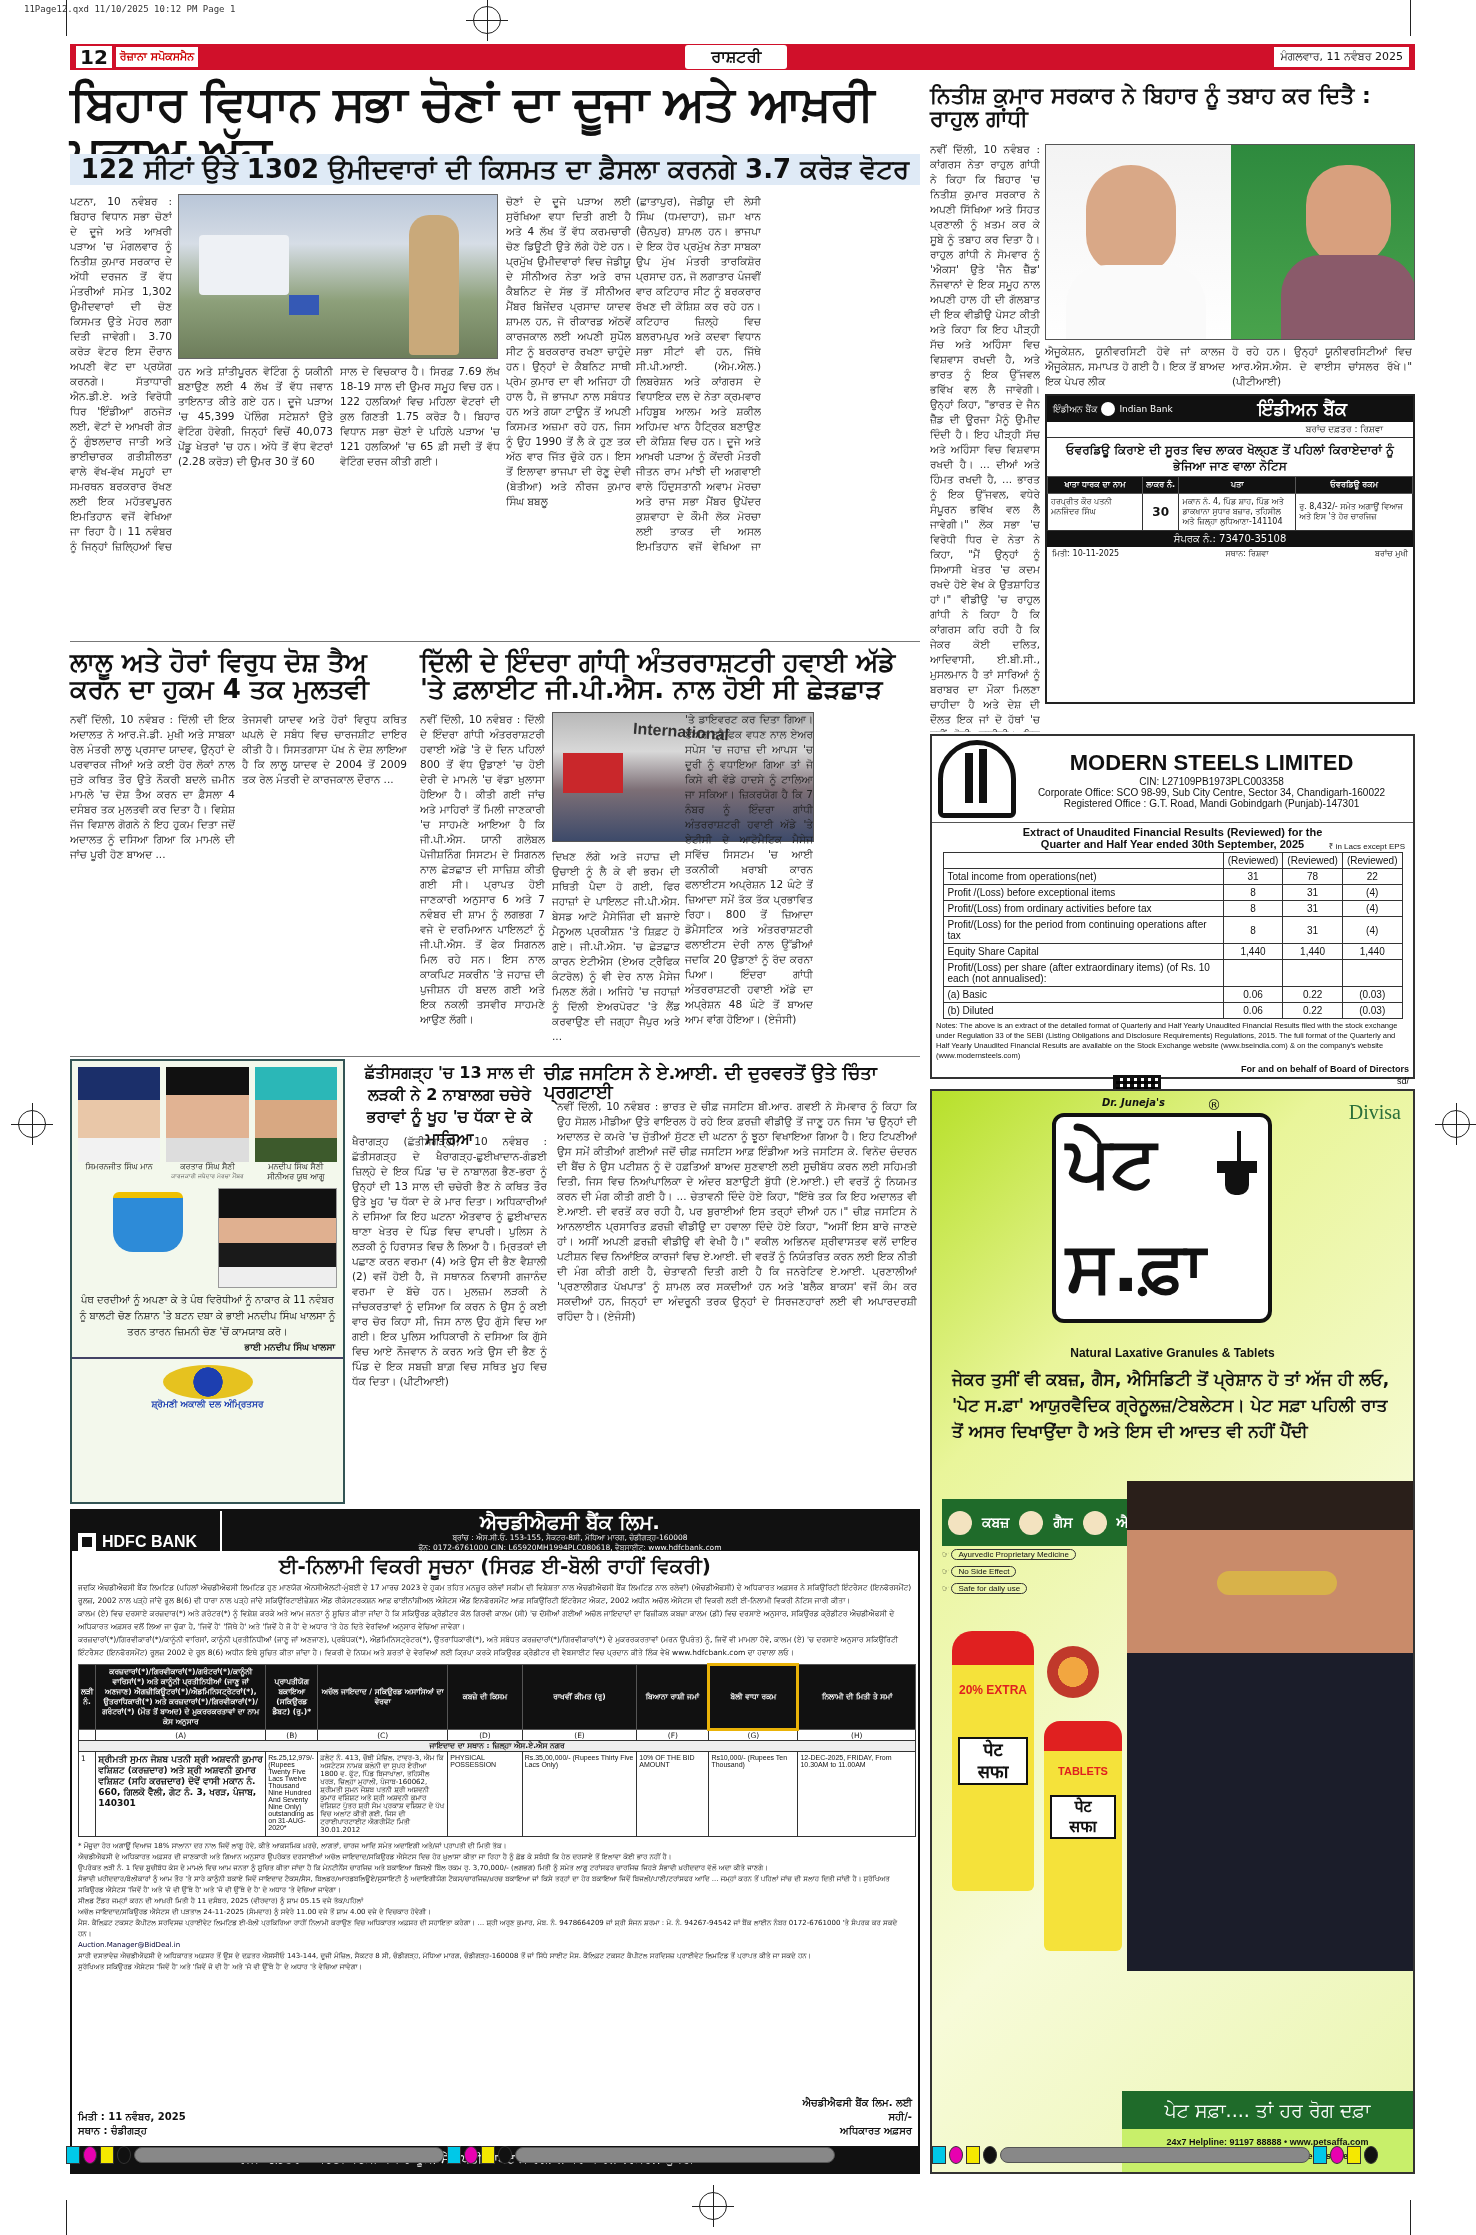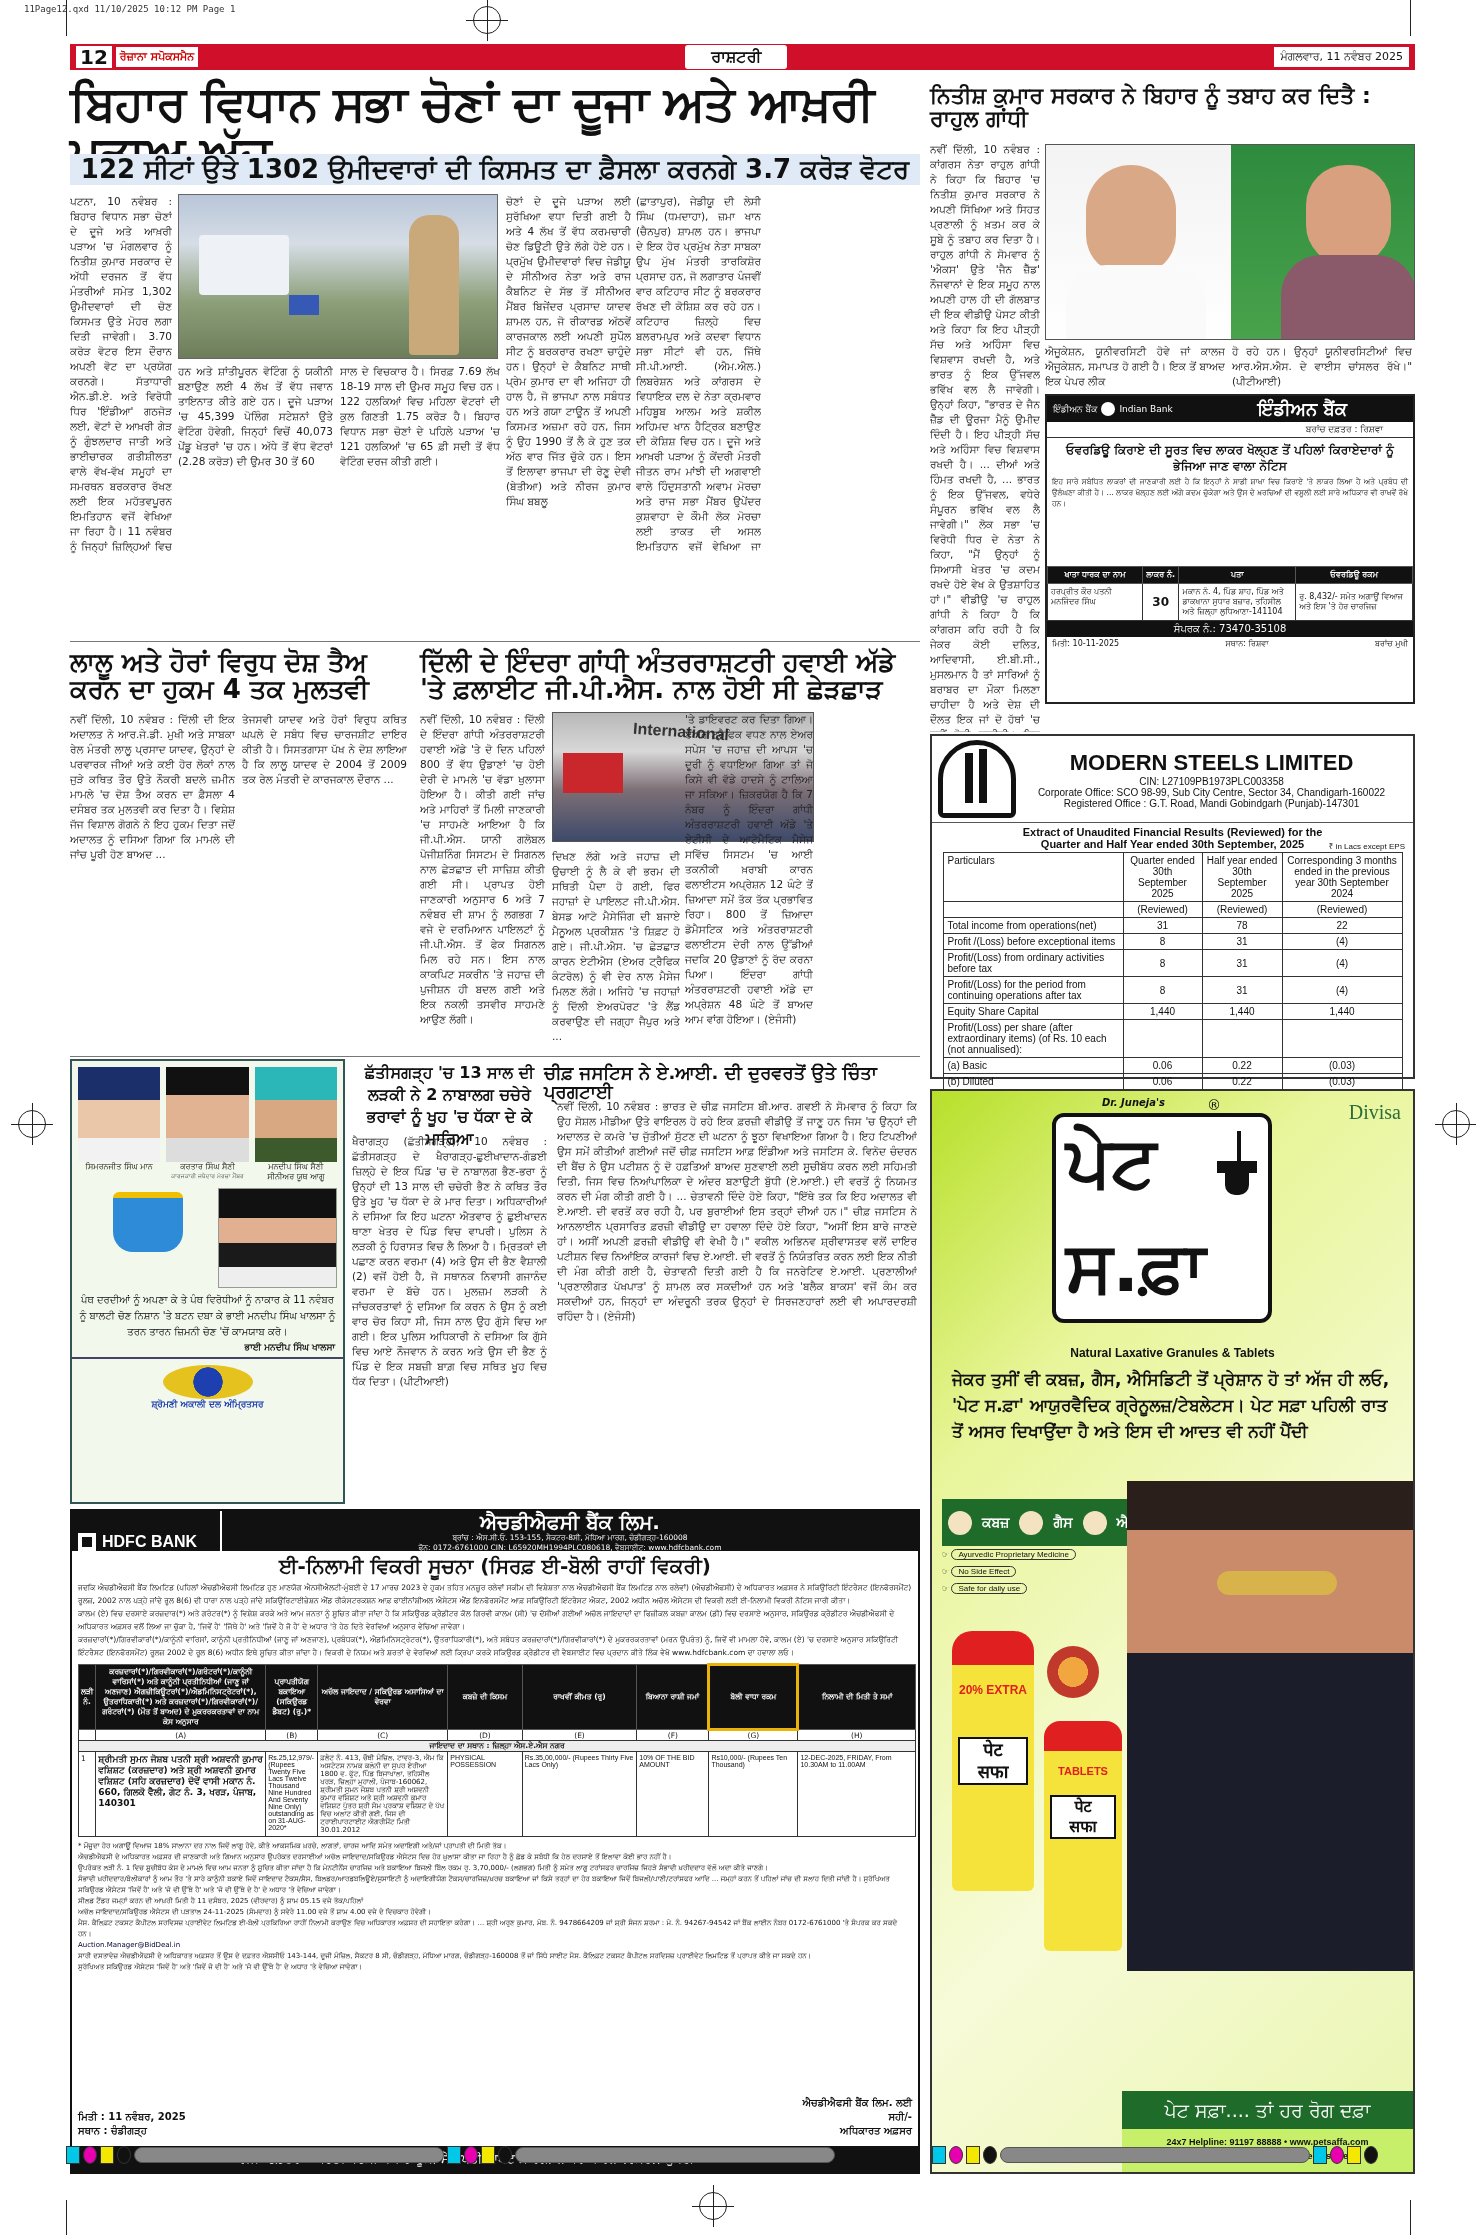--- a/index.html
+++ b/index.html
@@ -86,21 +86,20 @@
     <div style="display:flex;height:26px;background:#111;color:#fff">
       <div style="width:145px;display:flex;align-items:center;gap:4px;padding:0 6px;font-size:9px">
         <span>ਇੰਡੀਅਨ ਬੈਂਕ</span>
         <span style="width:14px;height:14px;border-radius:50%;background:#fff;display:inline-block"></span>
         <span>Indian Bank</span>
       </div>
       <div style="flex:1;text-align:center;font-size:18px;font-weight:bold;line-height:26px">ਇੰਡੀਅਨ ਬੈਂਕ</div>
     </div>
     <div style="border-bottom:1px solid #333;font-size:9px;text-align:right;padding:2px 30px">ਬਰਾਂਚ ਦਫ਼ਤਰ : ਰਿਸ਼ਵਾ</div>
     <div style="font-size:12px;font-weight:bold;text-align:center;padding:4px 6px 2px;line-height:16px">ਓਵਰਡਿਊ ਕਿਰਾਏ ਦੀ ਸੂਰਤ ਵਿਚ ਲਾਕਰ ਖੋਲ੍ਹਣ ਤੋਂ ਪਹਿਲਾਂ ਕਿਰਾਏਦਾਰਾਂ ਨੂੰ ਭੇਜਿਆ ਜਾਣ ਵਾਲਾ ਨੋਟਿਸ</div>
-    <div style="font-size:7.5px;line-height:11px;padding:0 5px;height:90px;overflow:hidden;text-align:justify">ਇਹ ਸਾਰੇ ਸਬੰਧਿਤ ਲਾਕਰਾਂ ਦੀ ਜਾਣਕਾਰੀ ਲਈ ਹੈ ਕਿ ਇਨ੍ਹਾਂ ਨੇ ਸਾਡੀ ਸ਼ਾਖਾ ਵਿਚ ਕਿਰਾਏ 'ਤੇ ਲਾਕਰ ਲਿਆ ਹੈ ਅਤੇ ਪ੍ਰਬੰਧ ਦੀ ਉਲੰਘਣਾ ਕੀਤੀ ਹੈ। ... ਲਾਕਰ ਖੋਲ੍ਹਣ ਲਈ ਅੱਗੇ ਕਦਮ ਚੁੱਕੇਗਾ ਅਤੇ ਉਸ ਦੇ ਖ਼ਰਚਿਆਂ ਦੀ ਵਸੂਲੀ ਲਈ ਸਾਰੇ ਅਧਿਕਾਰ ਵੀ ਰਾਖਵੇਂ ਰੱਖੇ ਹਨ।</div>
     <table style="width:100%;font-size:8px">
       <tbody>
           <tr style="background:#111;color:#fff">
         <th style="padding:3px;border:1px solid #555">ਖਾਤਾ ਧਾਰਕ ਦਾ ਨਾਮ</th>
         <th style="padding:3px;border:1px solid #555">ਲਾਕਰ ਨੰ.</th>
         <th style="padding:3px;border:1px solid #555">ਪਤਾ</th>
         <th style="padding:3px;border:1px solid #555">ਓਵਰਡਿਊ ਰਕਮ</th>
       </tr>
       <tr>
         <td style="padding:3px;border:1px solid #333;width:26%;vertical-align:top">ਹਰਪ੍ਰੀਤ ਕੌਰ ਪਤਨੀ ਮਨਜਿੰਦਰ ਸਿੰਘ</td>
@@ -144,26 +143,20 @@
         <div style="font-size:10px">Registered Office : G.T. Road, Mandi Gobindgarh (Punjab)-147301</div>
       </div>
     </div>
     <div style="text-align:center;font-weight:bold;font-size:11px;margin-top:3px">Extract of Unaudited Financial Results (Reviewed) for the</div>
     <div style="position:relative;text-align:center;font-weight:bold;font-size:11px">
       <span>Quarter and Half Year ended 30th September, 2025</span>
       <span style="position:absolute;right:8px;font-size:8px;font-weight:normal;top:2px">₹ in Lacs except EPS</span>
     </div>
     <table class="ms" style="width:460px;margin:2px auto 0">
       <tbody>
-          <tr>
-        <th style="text-align:left;vertical-align:top;width:180px">Particulars</th>
-        <th>Quarter ended 30th September 2025</th>
-        <th>Half year ended 30th September 2025</th>
-        <th>Corresponding 3 months ended in the previous year 30th September 2024</th>
-      </tr>
       <tr>
         <td></td>
         <td class="n">(Reviewed)</td>
         <td class="n">(Reviewed)</td>
         <td class="n">(Reviewed)</td>
       </tr>
       <tr>
             <td>Total income from operations(net)</td>
             <td class="n">31</td>
             <td class="n">78</td>

